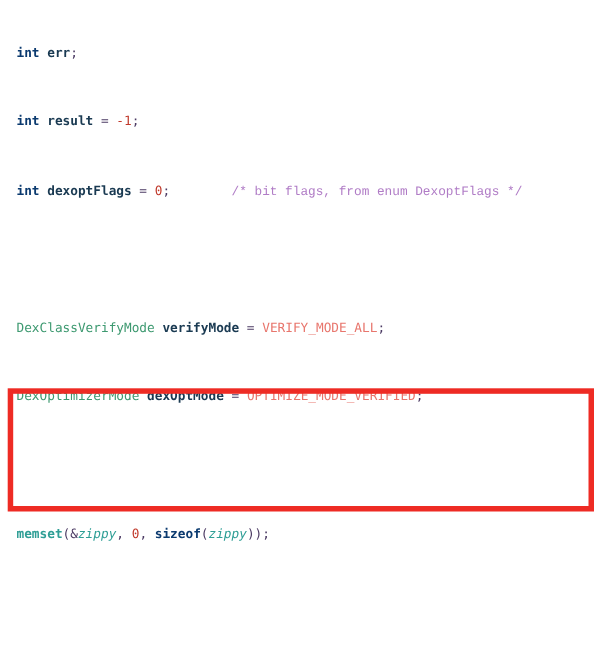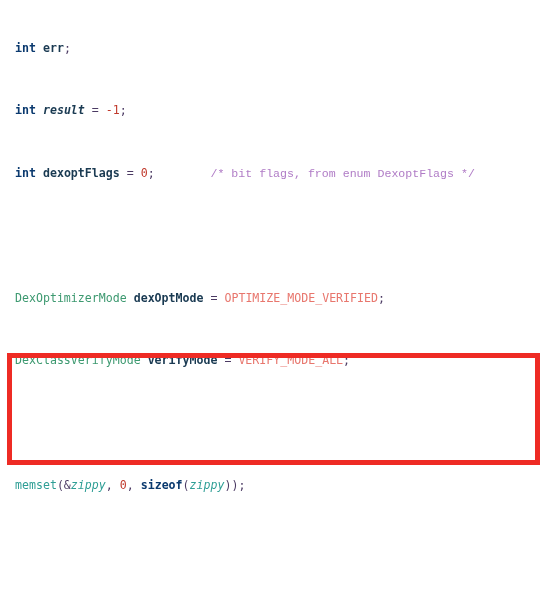--- a/index.html
+++ b/index.html
@@ -31,50 +31,50 @@
   .ln {
     height: 15.62px;
     padding-left: 15px;
     white-space: pre;
   }
   
   .kw   { color: #0b3a6f; font-weight: bold; }          
   .typ  { color: #3d9970; }                              
   .var  { color: #1a3a52; font-weight: bold; }           
   .id   { color: #2e9e95; font-style: italic; }                              
-  .idb  { color: #2e9e95; font-weight: normal; }
+  .idb  { color: #2e9e95; font-weight: bold; }
   .cnst { color: #e8766d; }                              
   .num  { color: #c0392b; }
   .cmt  { color: #b07cc6; font-family: Liberation Mono, monospace; }
   .punc { color: #4b3a63; }
   
   #annot-box {
     position: absolute;
     box-sizing: border-box;
     pointer-events: none;
   }
 </style>
 </head>
 <body>
 
 <div id="viewport" style="background: rgb(255, 255, 255);">
 
   <div id="code" style="color: rgb(36, 41, 46); font-size: 11.6px; line-height: 15.62px;">
 
     <div class="ln" style="height: 15.62px;"><span class="kw" style="color: rgb(11, 58, 111);">int</span> <span class="var" style="color: rgb(26, 58, 82);">err</span><span class="punc">;</span></div>
 
-    <div class="ln" style="height: 15.62px;"><span class="kw" style="color: rgb(11, 58, 111);">int</span> <span class="var" style="color: rgb(26, 58, 82); font-style: italic;">result</span> <span class="punc">=</span> <span class="num" style="color: rgb(192, 57, 43);">-1</span><span class="punc">;</span></div>
+    <div class="ln" style="height: 15.62px;"><span class="kw" style="color: rgb(11, 58, 111);">int</span> <span class="var" style="color: rgb(26, 58, 82);">result</span> <span class="punc">=</span> <span class="num" style="color: rgb(192, 57, 43);">-1</span><span class="punc">;</span></div>
 
     <div class="ln" style="height: 15.62px;"><span class="kw" style="color: rgb(11, 58, 111);">int</span> <span class="var" style="color: rgb(26, 58, 82);">dexoptFlags</span> <span class="punc">=</span> <span class="num" style="color: rgb(192, 57, 43);">0</span><span class="punc">;</span>        <span class="cmt" style="color: rgb(176, 124, 198);">/* bit flags, from enum DexoptFlags */</span></div>
 
     <div class="ln" style="height: 15.62px;"> </div>
 
+    <div class="ln" style="height: 15.62px;"><span class="typ" style="color: rgb(61, 153, 112);">DexClassVerifyMode</span> <span class="var" style="color: rgb(26, 58, 82);">verifyMode</span> <span class="punc">=</span> <span class="cnst" style="color: rgb(232, 118, 109);">VERIFY_MODE_ALL</span><span class="punc">;</span></div>
+
     <div class="ln" style="height: 15.62px;"><span class="typ" style="color: rgb(61, 153, 112);">DexOptimizerMode</span> <span class="var" style="color: rgb(26, 58, 82);">dexOptMode</span> <span class="punc">=</span> <span class="cnst" style="color: rgb(232, 118, 109);">OPTIMIZE_MODE_VERIFIED</span><span class="punc">;</span></div>
-
-    <div class="ln" style="height: 15.62px;"><span class="typ" style="color: rgb(61, 153, 112);">DexClassVerifyMode</span> <span class="var" style="color: rgb(26, 58, 82);">verifyMode</span> <span class="punc">=</span> <span class="cnst" style="color: rgb(232, 118, 109);">VERIFY_MODE_ALL</span><span class="punc">;</span></div>
 
     <div class="ln" style="height: 15.62px;"> </div>
 
     <div class="ln" style="height: 15.62px;"><span class="idb" style="color: rgb(46, 158, 149);">memset</span><span class="punc">(&amp;</span><span class="id" style="color: rgb(46, 158, 149);">zippy</span><span class="punc">,</span> <span class="num" style="color: rgb(192, 57, 43);">0</span><span class="punc">,</span> <span class="kw" style="color: rgb(11, 58, 111);">sizeof</span><span class="punc">(</span><span class="id" style="color: rgb(46, 158, 149);">zippy</span><span class="punc">));</span></div>
 
     <div class="ln" style="height: 15.62px;"> </div>
 
     
 
     

